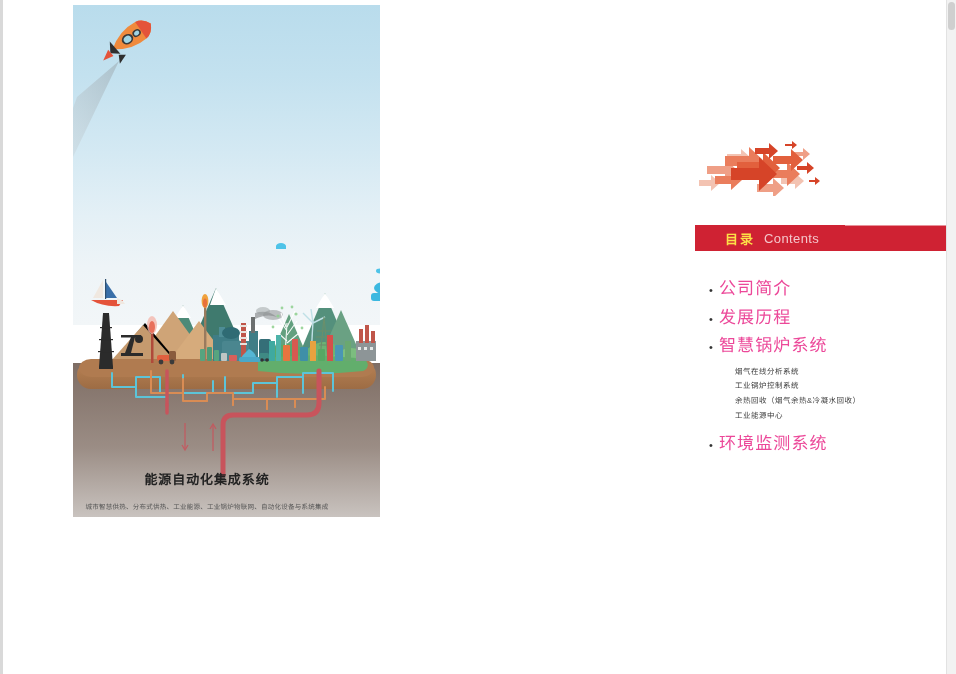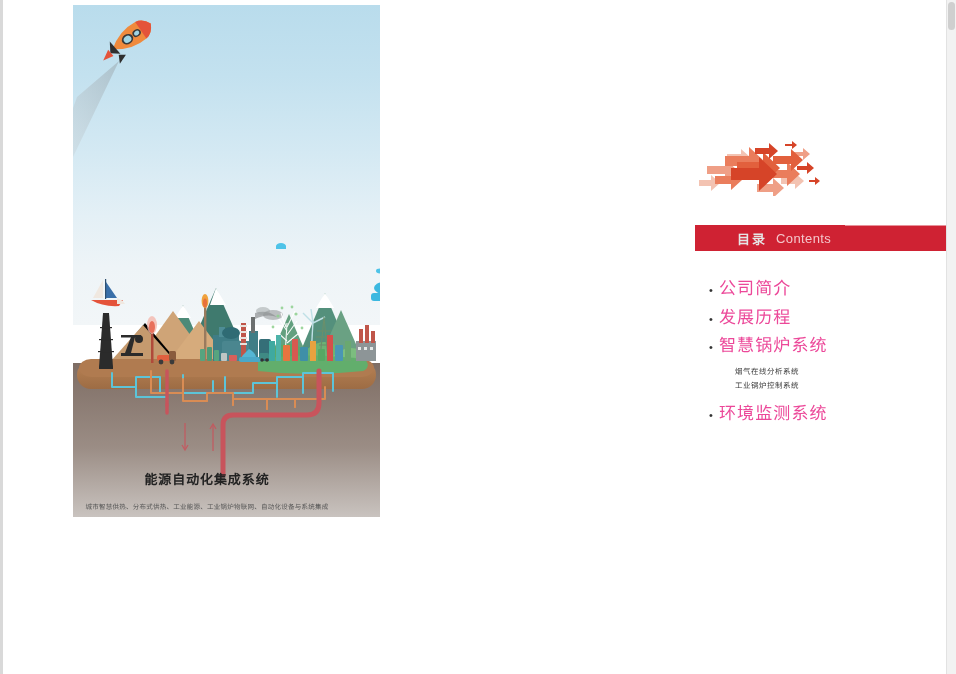--- a/index.html
+++ b/index.html
@@ -129,23 +129,22 @@
     content: "";
     position: absolute;
     right: 0; top: 0;
     width: 112px;
     height: 1px;
     background: rgba(255,255,255,.5);
   }
   #banner-cn {
     font-size: 13px;
     font-weight: bold;
-    color: #e5e5e5;
+    color: #fde047;
     letter-spacing: 2px;
-    margin-left: 12px;
   }
   #banner-en {
     font-size: 13px;
     color: #f4c6cb;
     margin-left: 9px;
     letter-spacing: .4px;
   }
 
   #toc-list {
     margin-top: 28px;
@@ -498,20 +497,22 @@
       </div>
 
       <div class="toc-item">
         <span class="toc-bullet">•</span>
         <span class="toc-label">智慧锅炉系统</span>
       </div>
 
       <div class="toc-sublist">
         <div class="toc-subitem">烟气在线分析系统</div>
         <div class="toc-subitem">工业锅炉控制系统</div>
+        <div class="toc-subitem">余热回收（烟气余热&amp;冷凝水回收）</div>
+        <div class="toc-subitem">工业能源中心</div>
       </div>
 
       <div class="toc-item">
         <span class="toc-bullet">•</span>
         <span class="toc-label">环境监测系统</span>
       </div>
 
     </div>
   </div>
 

